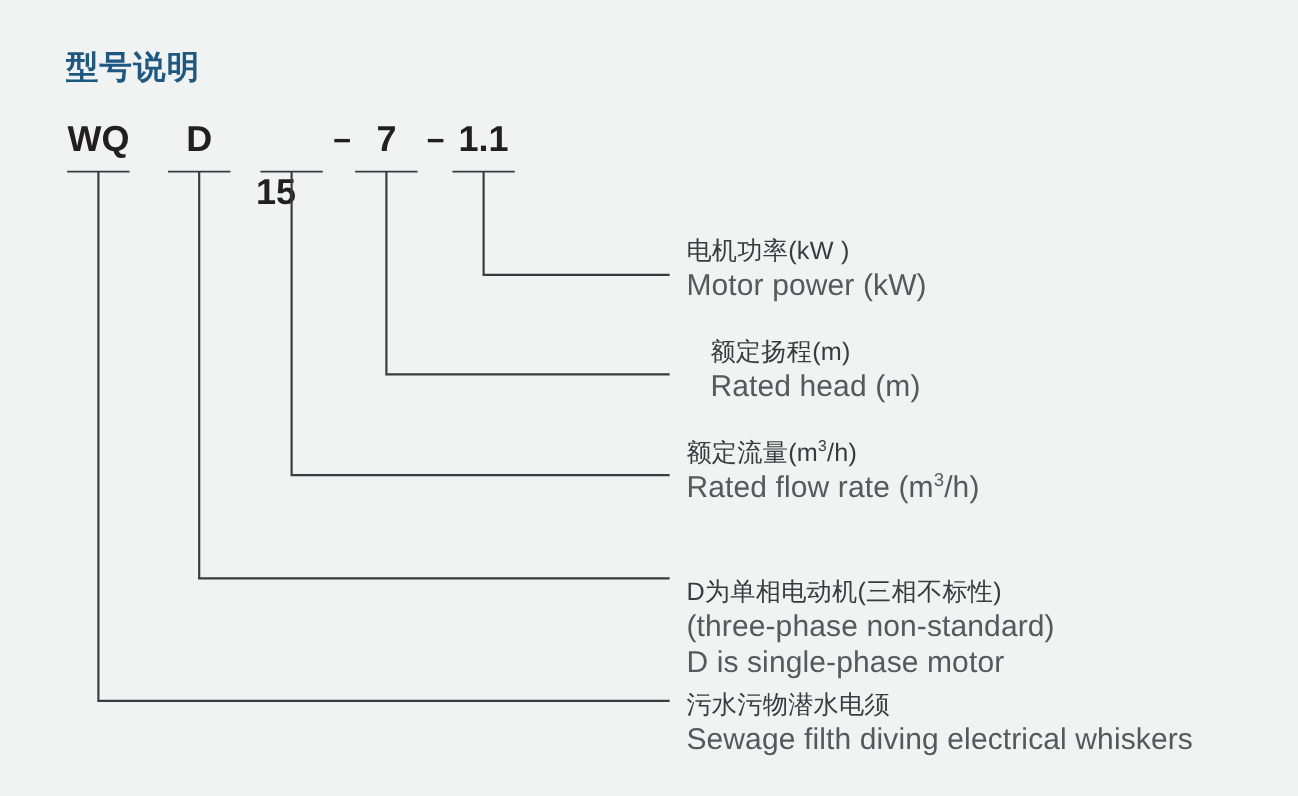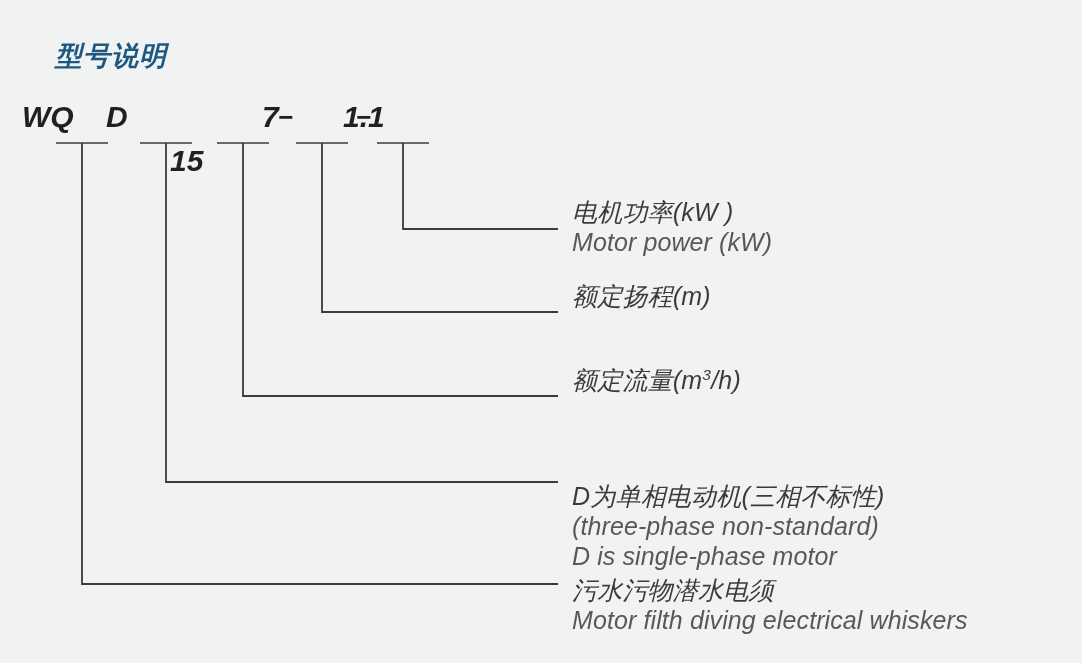--- a/index.html
+++ b/index.html
@@ -10,39 +10,38 @@
     width: 1082px;
     height: 663px;
     background: #f1f2f2;
     font-family: "Liberation Sans", sans-serif;
     overflow: hidden;
   }
   #root {
     position: relative;
     width: 1082px;
     height: 545px;
-    font-style: italic;
   }
   #title {
     position: absolute;
     left: 55px;
     top: 38px;
     font-size: 27px;
     font-weight: bold;
     color: #1d5882;
     letter-spacing: 1px;
     white-space: nowrap;
   }
   .code-seg {
     position: absolute;
     font-size: 30px;
     font-weight: bold;
     color: #231f20;
     white-space: nowrap;
-    text-align: left;
+    text-align: center;
   }
   .code-dash {
     position: absolute;
     font-size: 26px;
     font-weight: bold;
     color: #231f20;
     white-space: nowrap;
     text-align: center;
   }
   #leaders {
@@ -51,21 +50,21 @@
     top: 0;
     width: 1082px;
     height: 663px;
   }
   .label-block {
     position: absolute;
     left: 572px;
     white-space: nowrap;
   }
   .label-cn {
-    font-size: 25px;
+    font-size: 21px;
     color: #3b3b3d;
     line-height: 1.17;
     letter-spacing: 0.2px;
   }
   .label-en {
     font-size: 25px;
     color: #58585b;
     line-height: 1.2;
     letter-spacing: 0.1px;
   }
@@ -113,30 +112,32 @@
         <line x1="56" y1="143" x2="108" y2="143" stroke="#3b3b3d" stroke-width="1.6"></line>
         <path d="M 82 143 L 82 584 L 558 584" fill="none" stroke="#3b3b3d" stroke-width="1.8"></path>
       </g>
     </svg>
 
   <div id="labels">
       <div class="label-block" style="top: 198px;">
         <div class="label-cn">电机功率(kW )</div>
         <div class="label-en">Motor power (kW)</div>
       </div>
-      <div class="label-block" style="top: 282px;">
+      <div class="label-block" style="top: 282px; margin-left: 20px;">
         <div class="label-cn">额定扬程(m)</div>
+        <div class="label-en">Rated head (m)</div>
       </div>
       <div class="label-block" style="top: 366px;">
         <div class="label-cn">额定流量(m<span class="sup">3</span>/h)</div>
+        <div class="label-en">Rated flow rate (m<span class="sup">3</span>/h)</div>
       </div>
       <div class="label-block" style="top: 450px; margin-top: 32px;">
         <div class="label-cn">D为单相电动机(三相不标性)</div>
         <div class="label-en">(three-phase non-standard)</div>
         <div class="label-en">D is single-phase motor</div>
       </div>
       <div class="label-block" style="top: 576px;">
         <div class="label-cn">污水污物潜水电须</div>
-        <div class="label-en">Motor filth diving electrical whiskers</div>
+        <div class="label-en">Sewage filth diving electrical whiskers</div>
       </div>
     </div>
 
 </div>
 
 </body></html>

